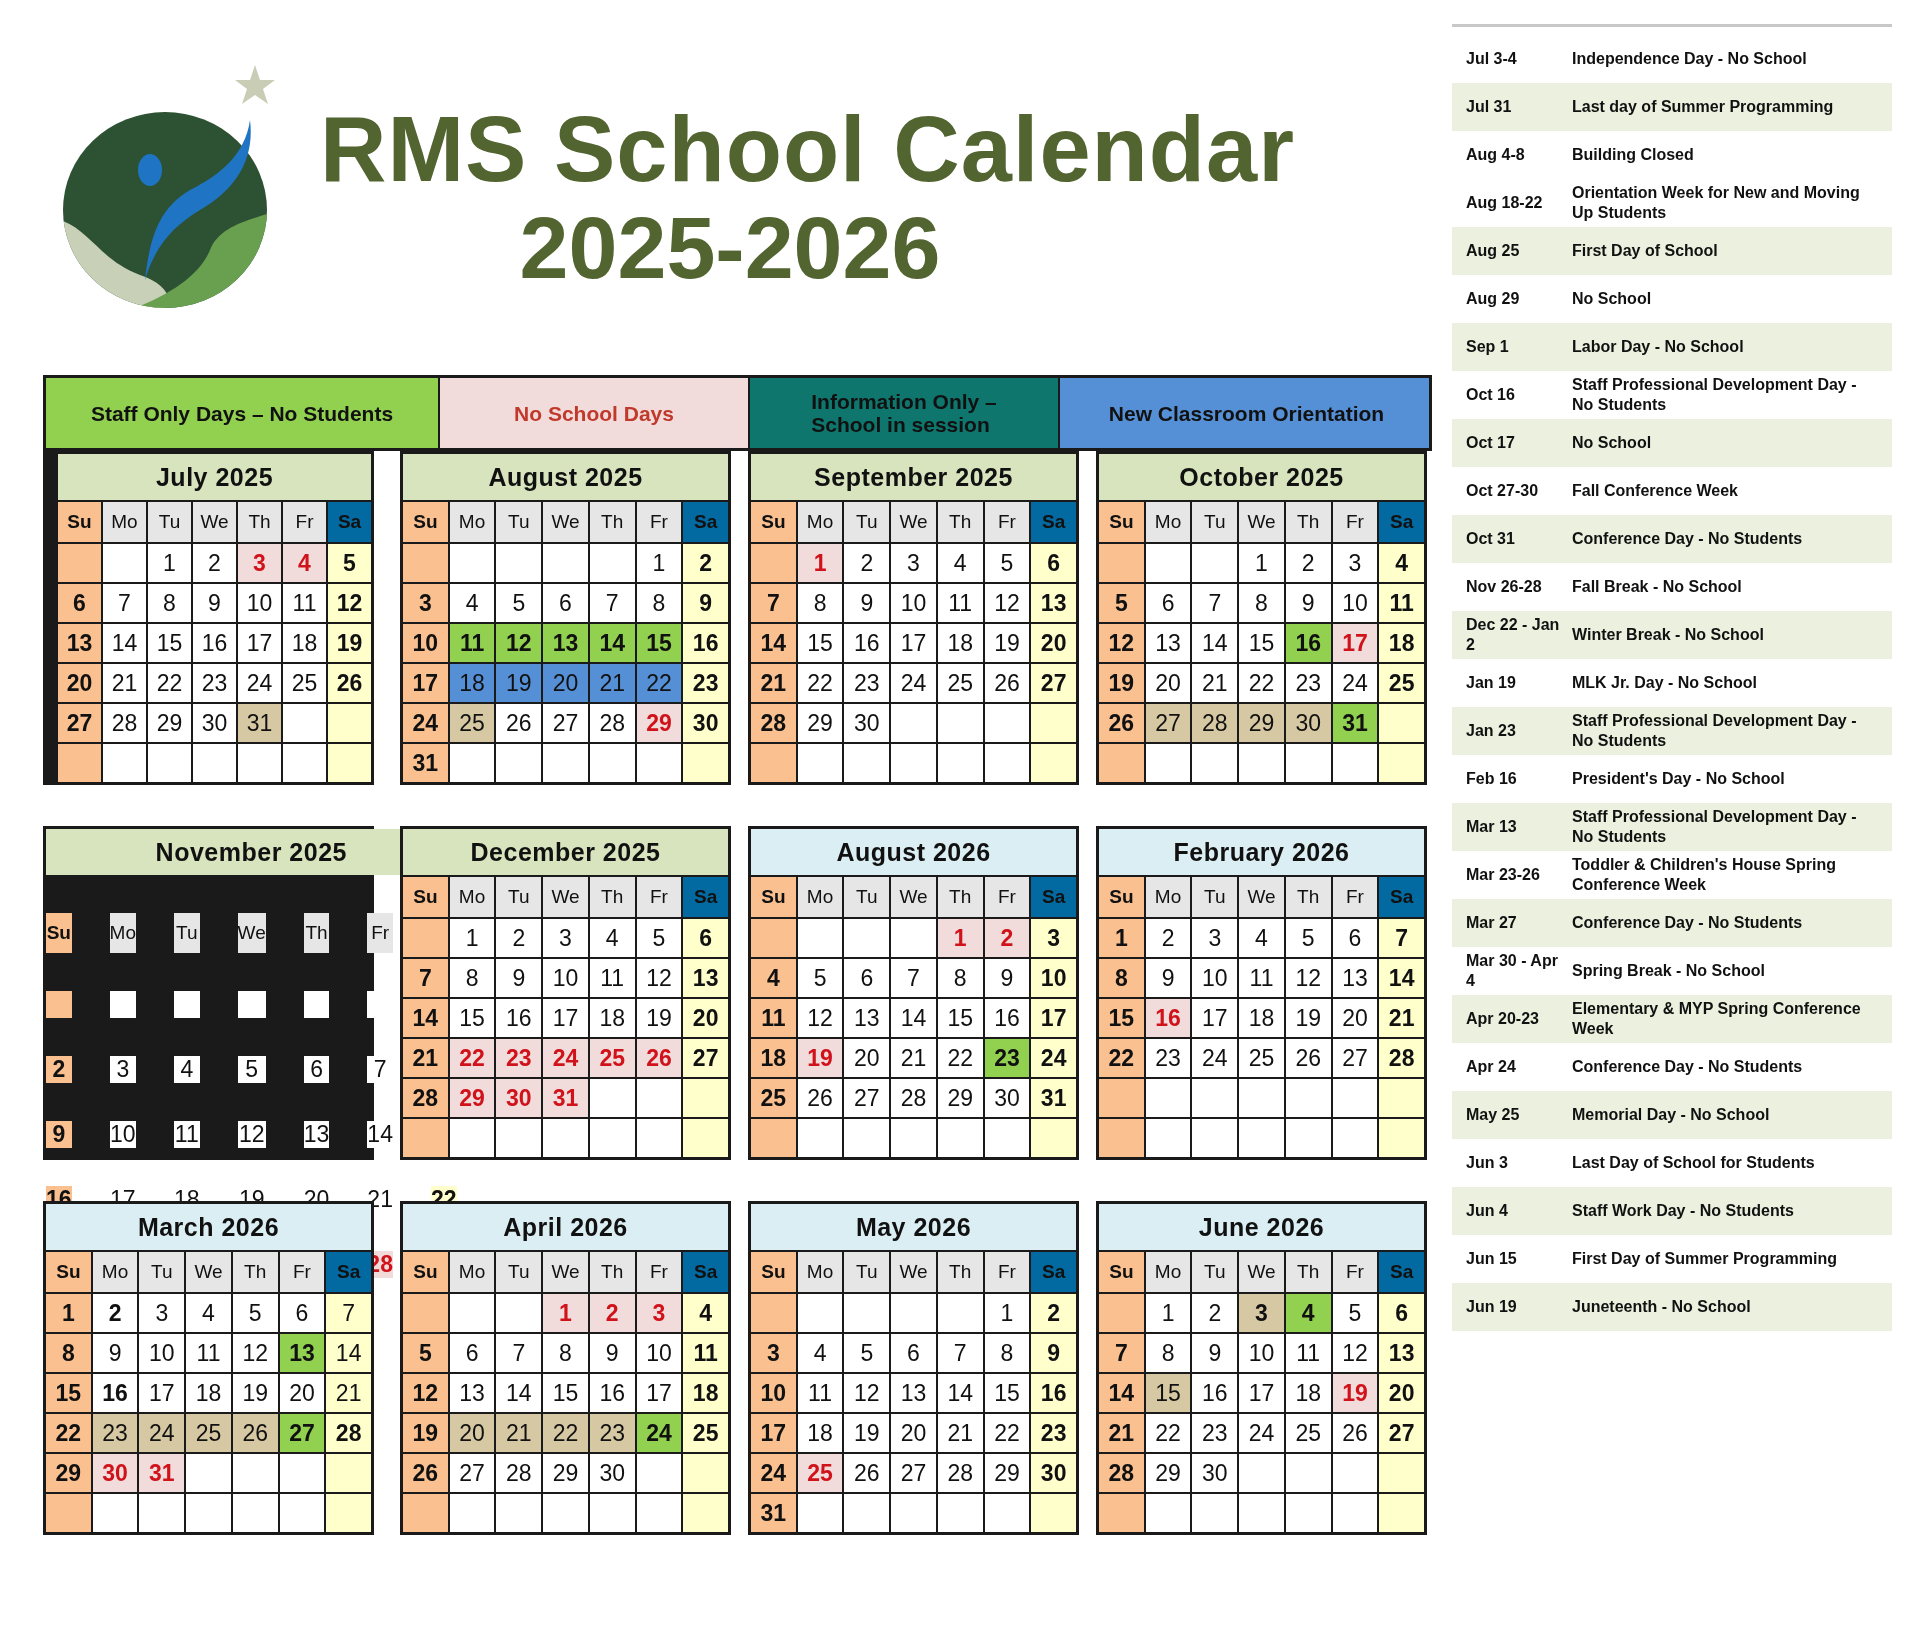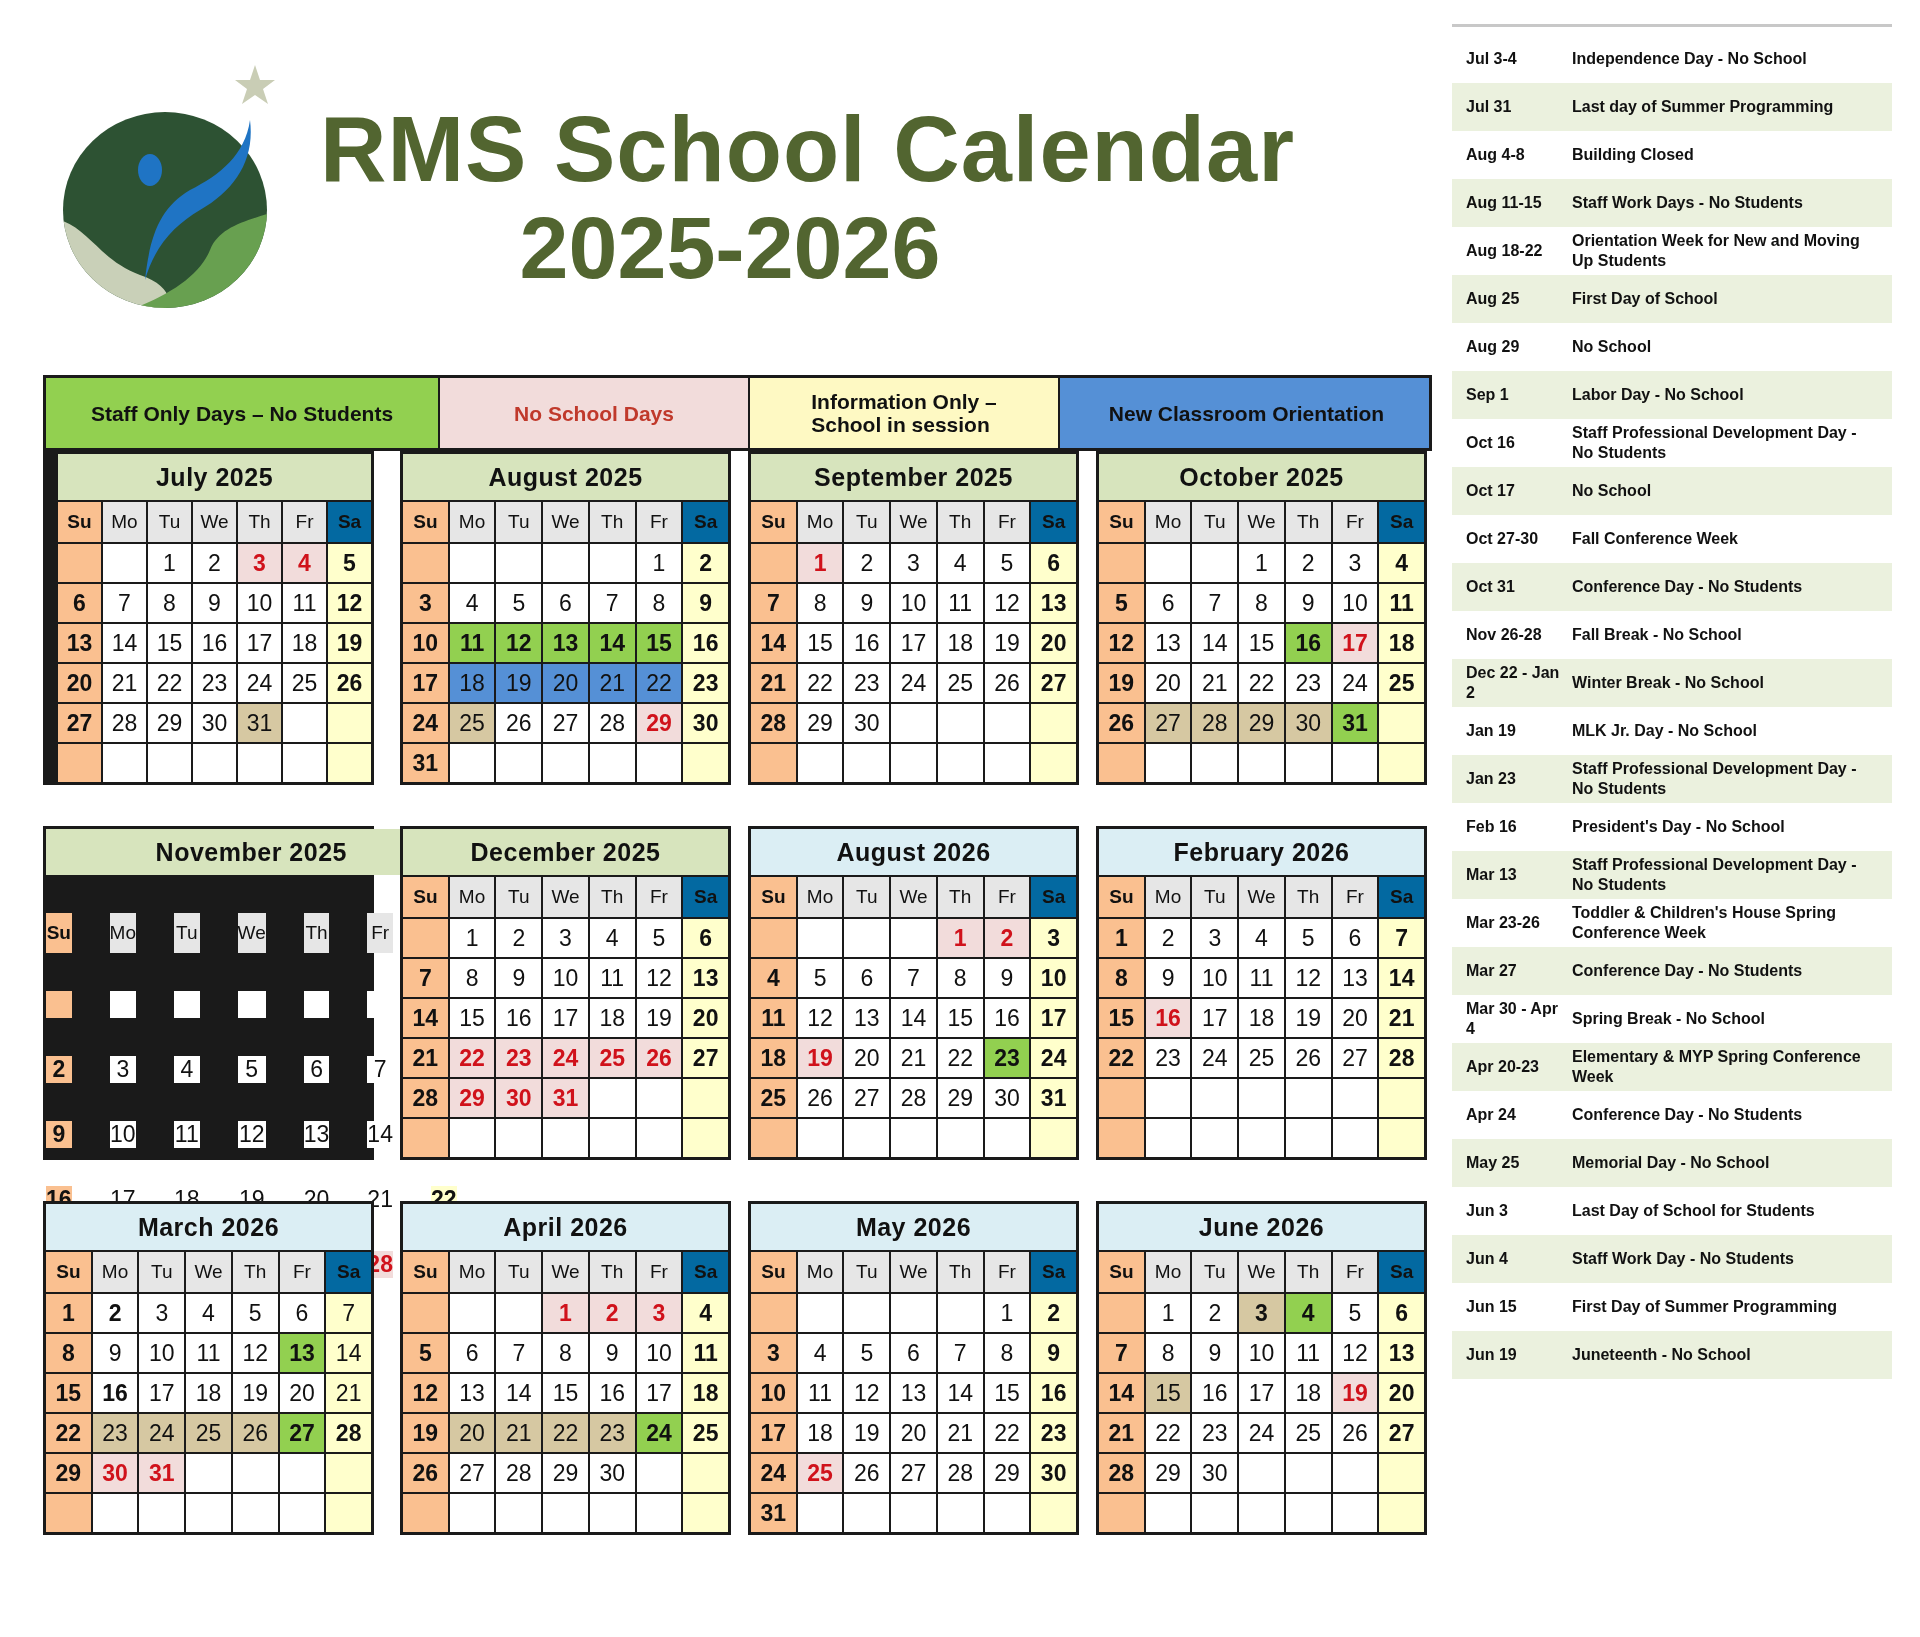--- a/index.html
+++ b/index.html
@@ -16,21 +16,21 @@
     font-size: 88px; line-height: 100px; letter-spacing: 0px; }
 
   .legend { position: absolute; left: 43px; top: 375px; width: 1389px; height: 76px;
     display: flex; border: 3px solid #1a1a1a; }
   .legend .item { height: 100%; display: flex; align-items: center; justify-content: center;
     font-weight: 700; font-size: 21px; line-height: 23px; text-align: center;
     border-right: 2px solid #1a1a1a; padding: 0 8px; }
   .legend .item:last-child { border-right: none; }
   .legend .staff { width: 394px; background: #92d050; color: #111; }
   .legend .noschool { width: 310px; background: #f2dcdb; color: #c0392b; }
-  .legend .info { width: 310px; background: #fef9c3; color: #111; text-align: left; }
+  .legend .info { width: 310px; background: #0f766e; color: #111; text-align: left; }
   .legend .orient { flex: 1; background: #5590d6; color: #111; padding-left: 12px; }
 
   .month { position: absolute; width: 331px; height: 334px; border: 3px solid #1a1a1a;
     display: grid; grid-template-columns: repeat(7, 1fr);
     grid-template-rows: 46px 40px repeat(6, 1fr); background: #1a1a1a; gap: 2px; }
   .month .mhead { grid-column: 1 / span 7; display: flex; align-items: center; justify-content: center;
     font-weight: 700; font-size: 25px; color: #111; letter-spacing: 0.5px; }
   .month.fall .mhead { background: #d7e4bd; }
   .month.spring .mhead { background: #dbeef4; }
   .dname { display: flex; align-items: center; justify-content: center; font-size: 19px; background: #e6e6e6; color: #111; }
@@ -721,24 +721,20 @@
         <div class="desc">Independence Day - No School</div>
       </div>
       <div class="ev alt">
         <div class="date">Jul 31</div>
         <div class="desc">Last day of Summer Programming</div>
       </div>
       <div class="ev">
         <div class="date">Aug 4-8</div>
         <div class="desc">Building Closed</div>
       </div>
-      <div class="ev alt">
-        <div class="date">Aug 11-15</div>
-        <div class="desc">Staff Work Days - No Students</div>
-      </div>
       <div class="ev">
         <div class="date">Aug 18-22</div>
         <div class="desc">Orientation Week for New and Moving Up Students</div>
       </div>
       <div class="ev alt">
         <div class="date">Aug 25</div>
         <div class="desc">First Day of School</div>
       </div>
       <div class="ev">
         <div class="date">Aug 29</div>

